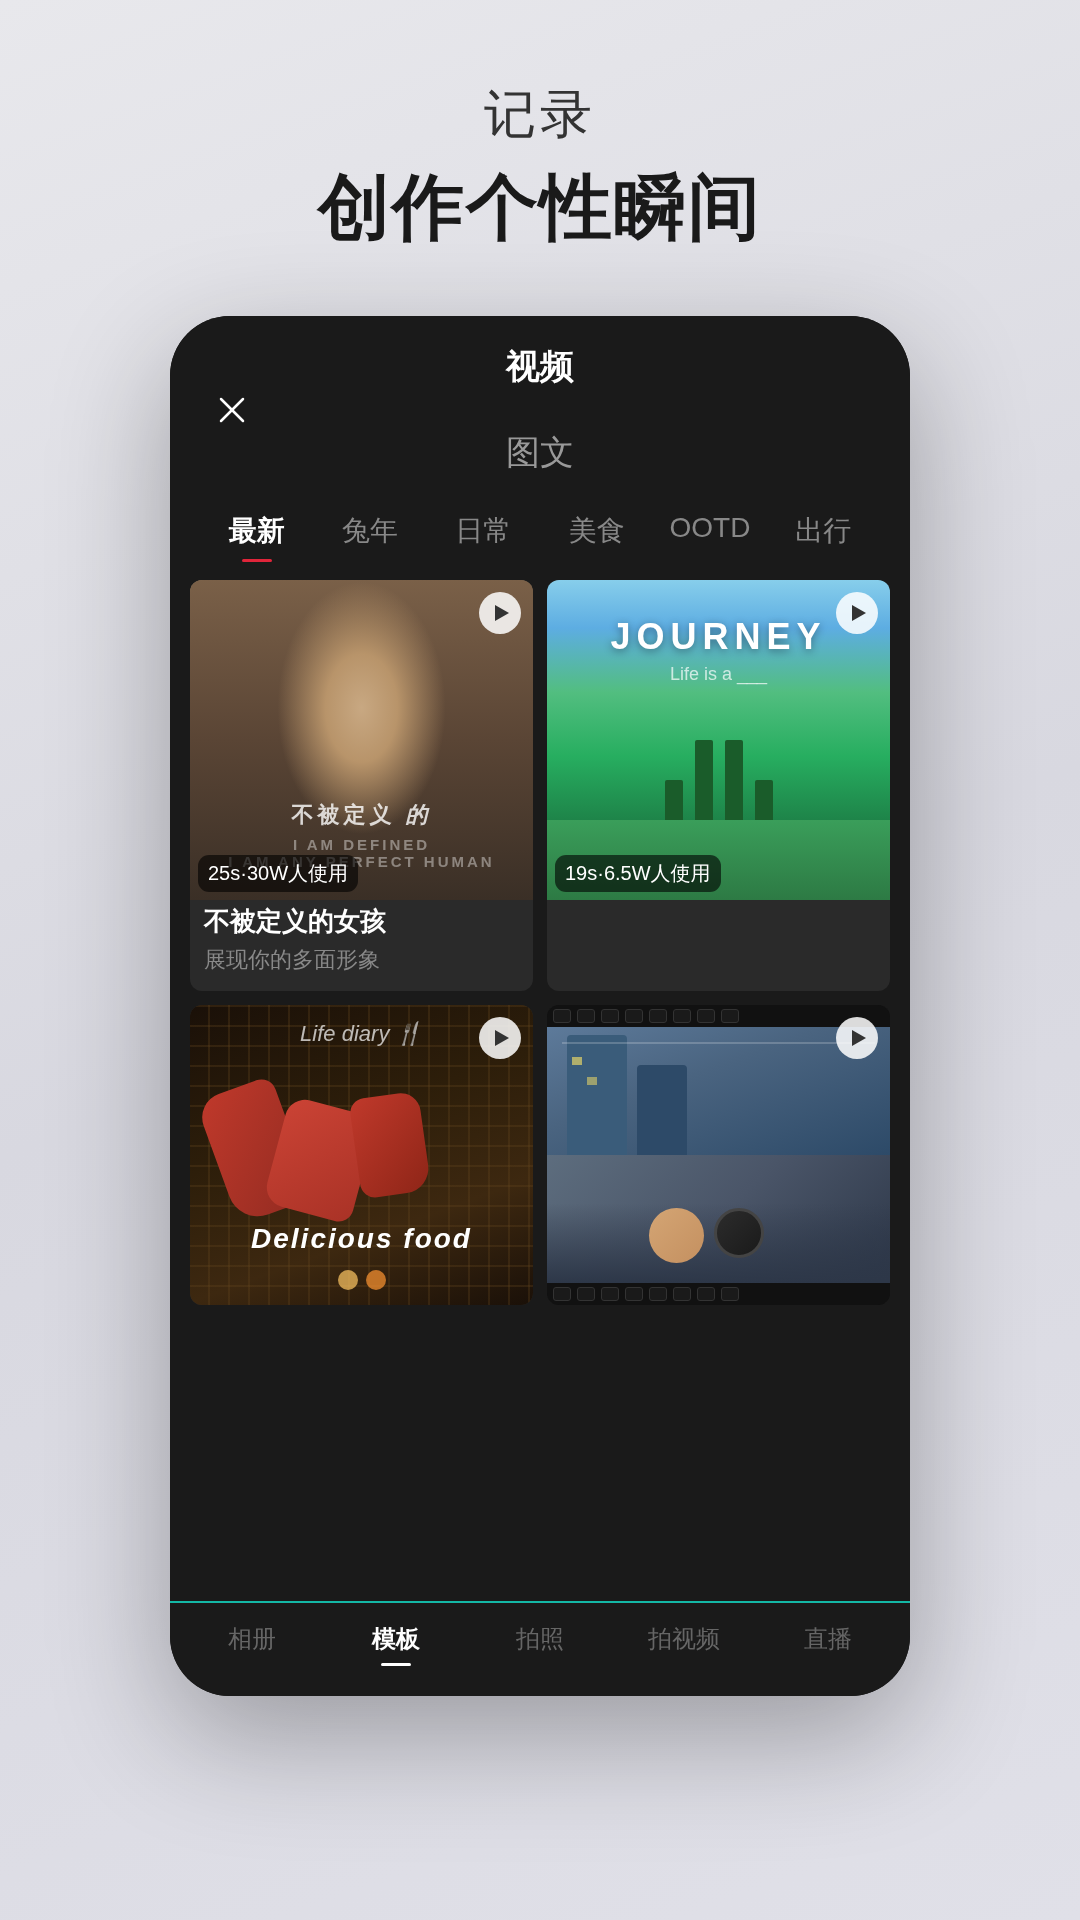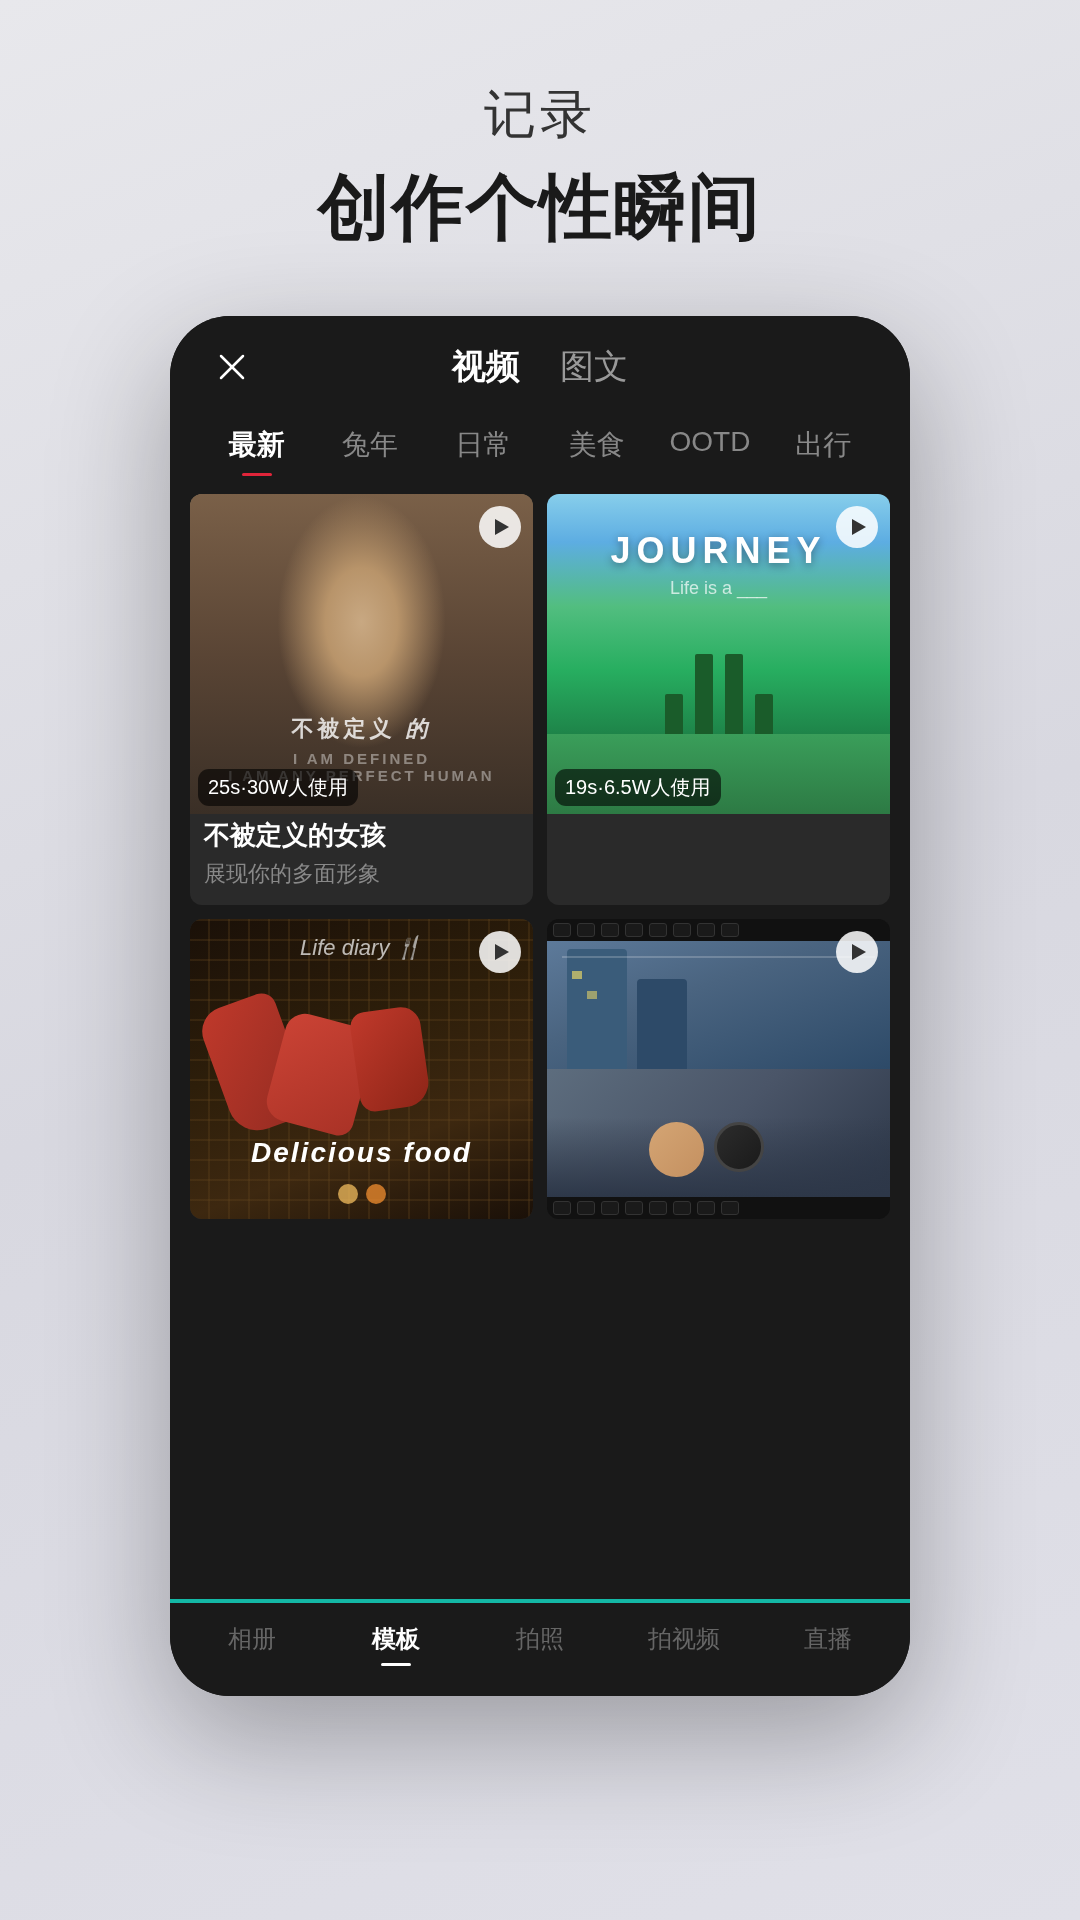--- a/index.html
+++ b/index.html
@@ -74,20 +74,21 @@
       height: 30px;
       stroke: white;
       stroke-width: 2.5;
       stroke-linecap: round;
     }
 
     .top-nav {
       display: flex;
       gap: 40px;
       align-items: center;
+      flex-direction: column;
     }
 
     .top-nav-item {
       font-size: 34px;
       color: #999;
       cursor: pointer;
     }
 
     .top-nav-item.active {
       color: white;
@@ -373,21 +374,21 @@
       position: relative;
       overflow: hidden;
     }
 
     
     .bottom-nav {
       display: flex;
       background: #1a1a1a;
       padding: 20px 10px 30px;
       justify-content: space-around;
-      border-top: 4px solid #14b8a6;
+      border-top: 2px solid #14b8a6;
     }
 
     .nav-item {
       display: flex;
       flex-direction: column;
       align-items: center;
       gap: 6px;
       cursor: pointer;
       flex: 1;
     }

